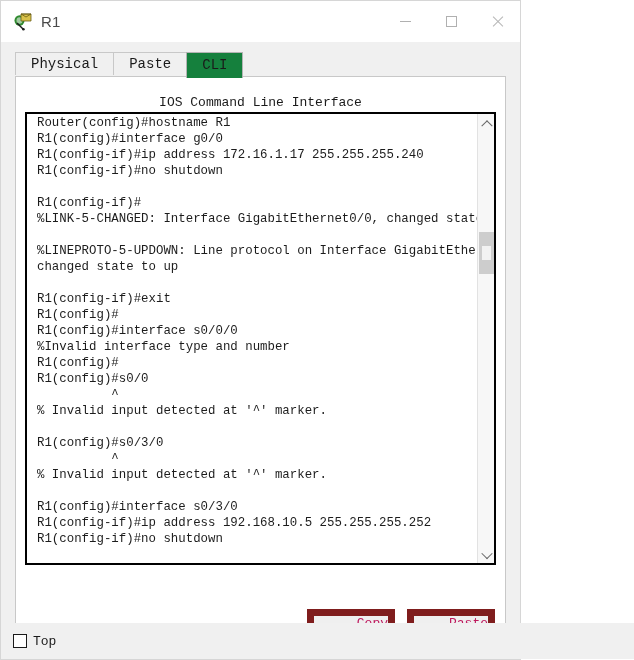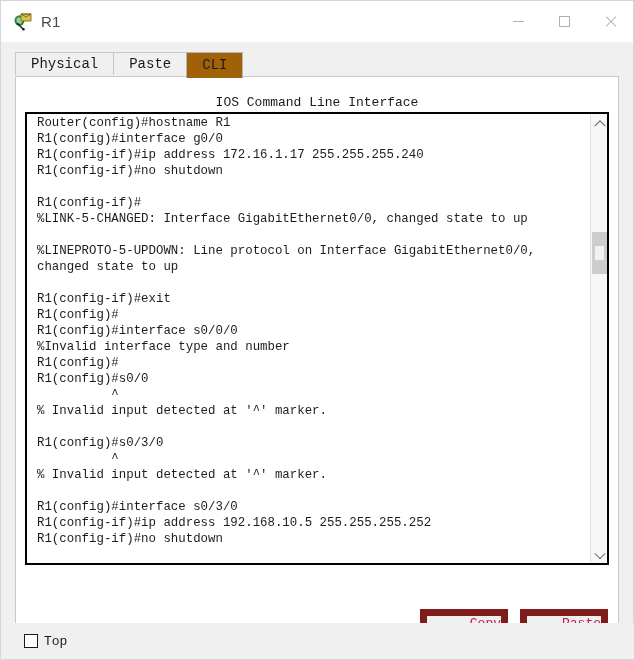--- a/index.html
+++ b/index.html
@@ -12,21 +12,21 @@
     height: 660px;
     font-family: "Liberation Sans", sans-serif;
     overflow: hidden;
     position: relative;
   }
 
   
   #window {
     position: absolute;
     left: 0; top: 0;
-    width: 634px;
+    width: 521px;
     height: 660px;
     background: #f0f0f0;
     border: 1px solid #d6d6d6;
     box-sizing: border-box;
     display: flex;
     flex-direction: column;
   }
 
   
   #titlebar {
@@ -121,21 +121,21 @@
     color: #1a1a1a;
     background: #f0f0f0;
     border: 1px solid #c8c8c8;
     border-bottom: none;
     margin-right: -1px;
     box-sizing: border-box;
     cursor: default;
     white-space: nowrap;
   }
   .tab.active {
-    background: #a16207;
+    background: #15803d;
     height: 26px;
     line-height: 25px;
     border-color: #b4b4b4;
     position: relative;
     z-index: 4;
   }
 
   
   #panel {
     position: absolute;
@@ -267,21 +267,21 @@
     bottom: 0;
     width: 634px;
     height: 36px;
     background: #f0f0f0;
     display: flex;
     align-items: center;
   }
   #top-check {
     display: flex;
     align-items: center;
-    margin-left: 23px;
+    margin-left: 12px;
     cursor: default;
   }
   .cbox {
     width: 14px;
     height: 14px;
     border: 1.6px solid #1a1a1a;
     background: #ffffff;
     box-sizing: border-box;
     margin-right: 6px;
   }

